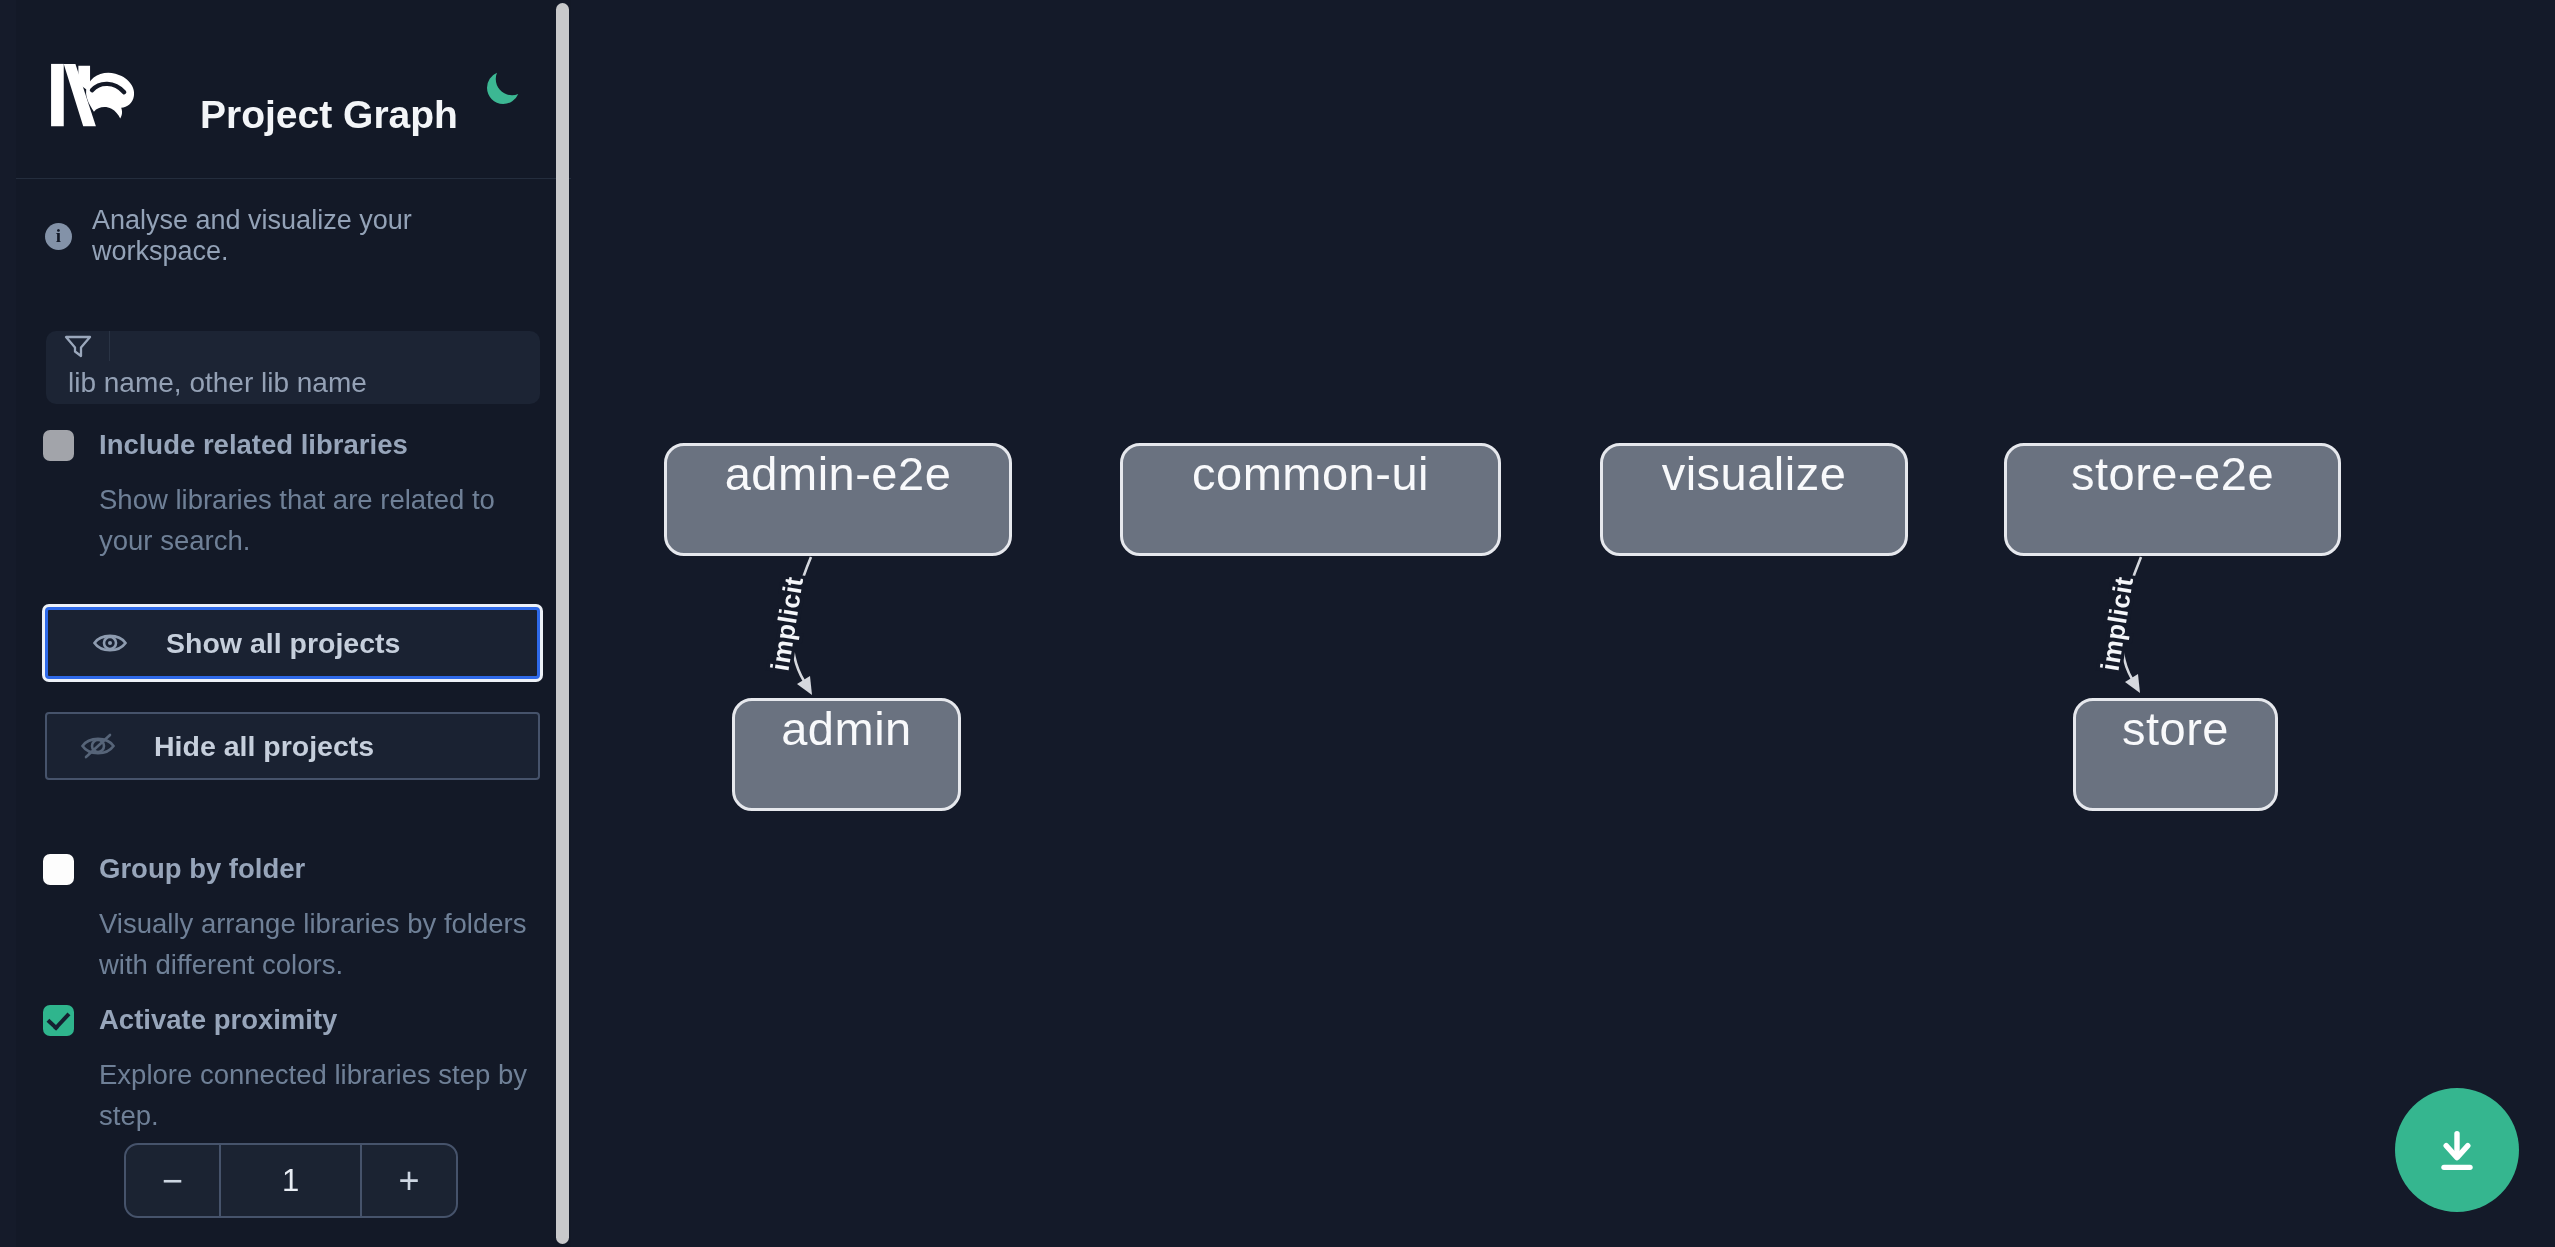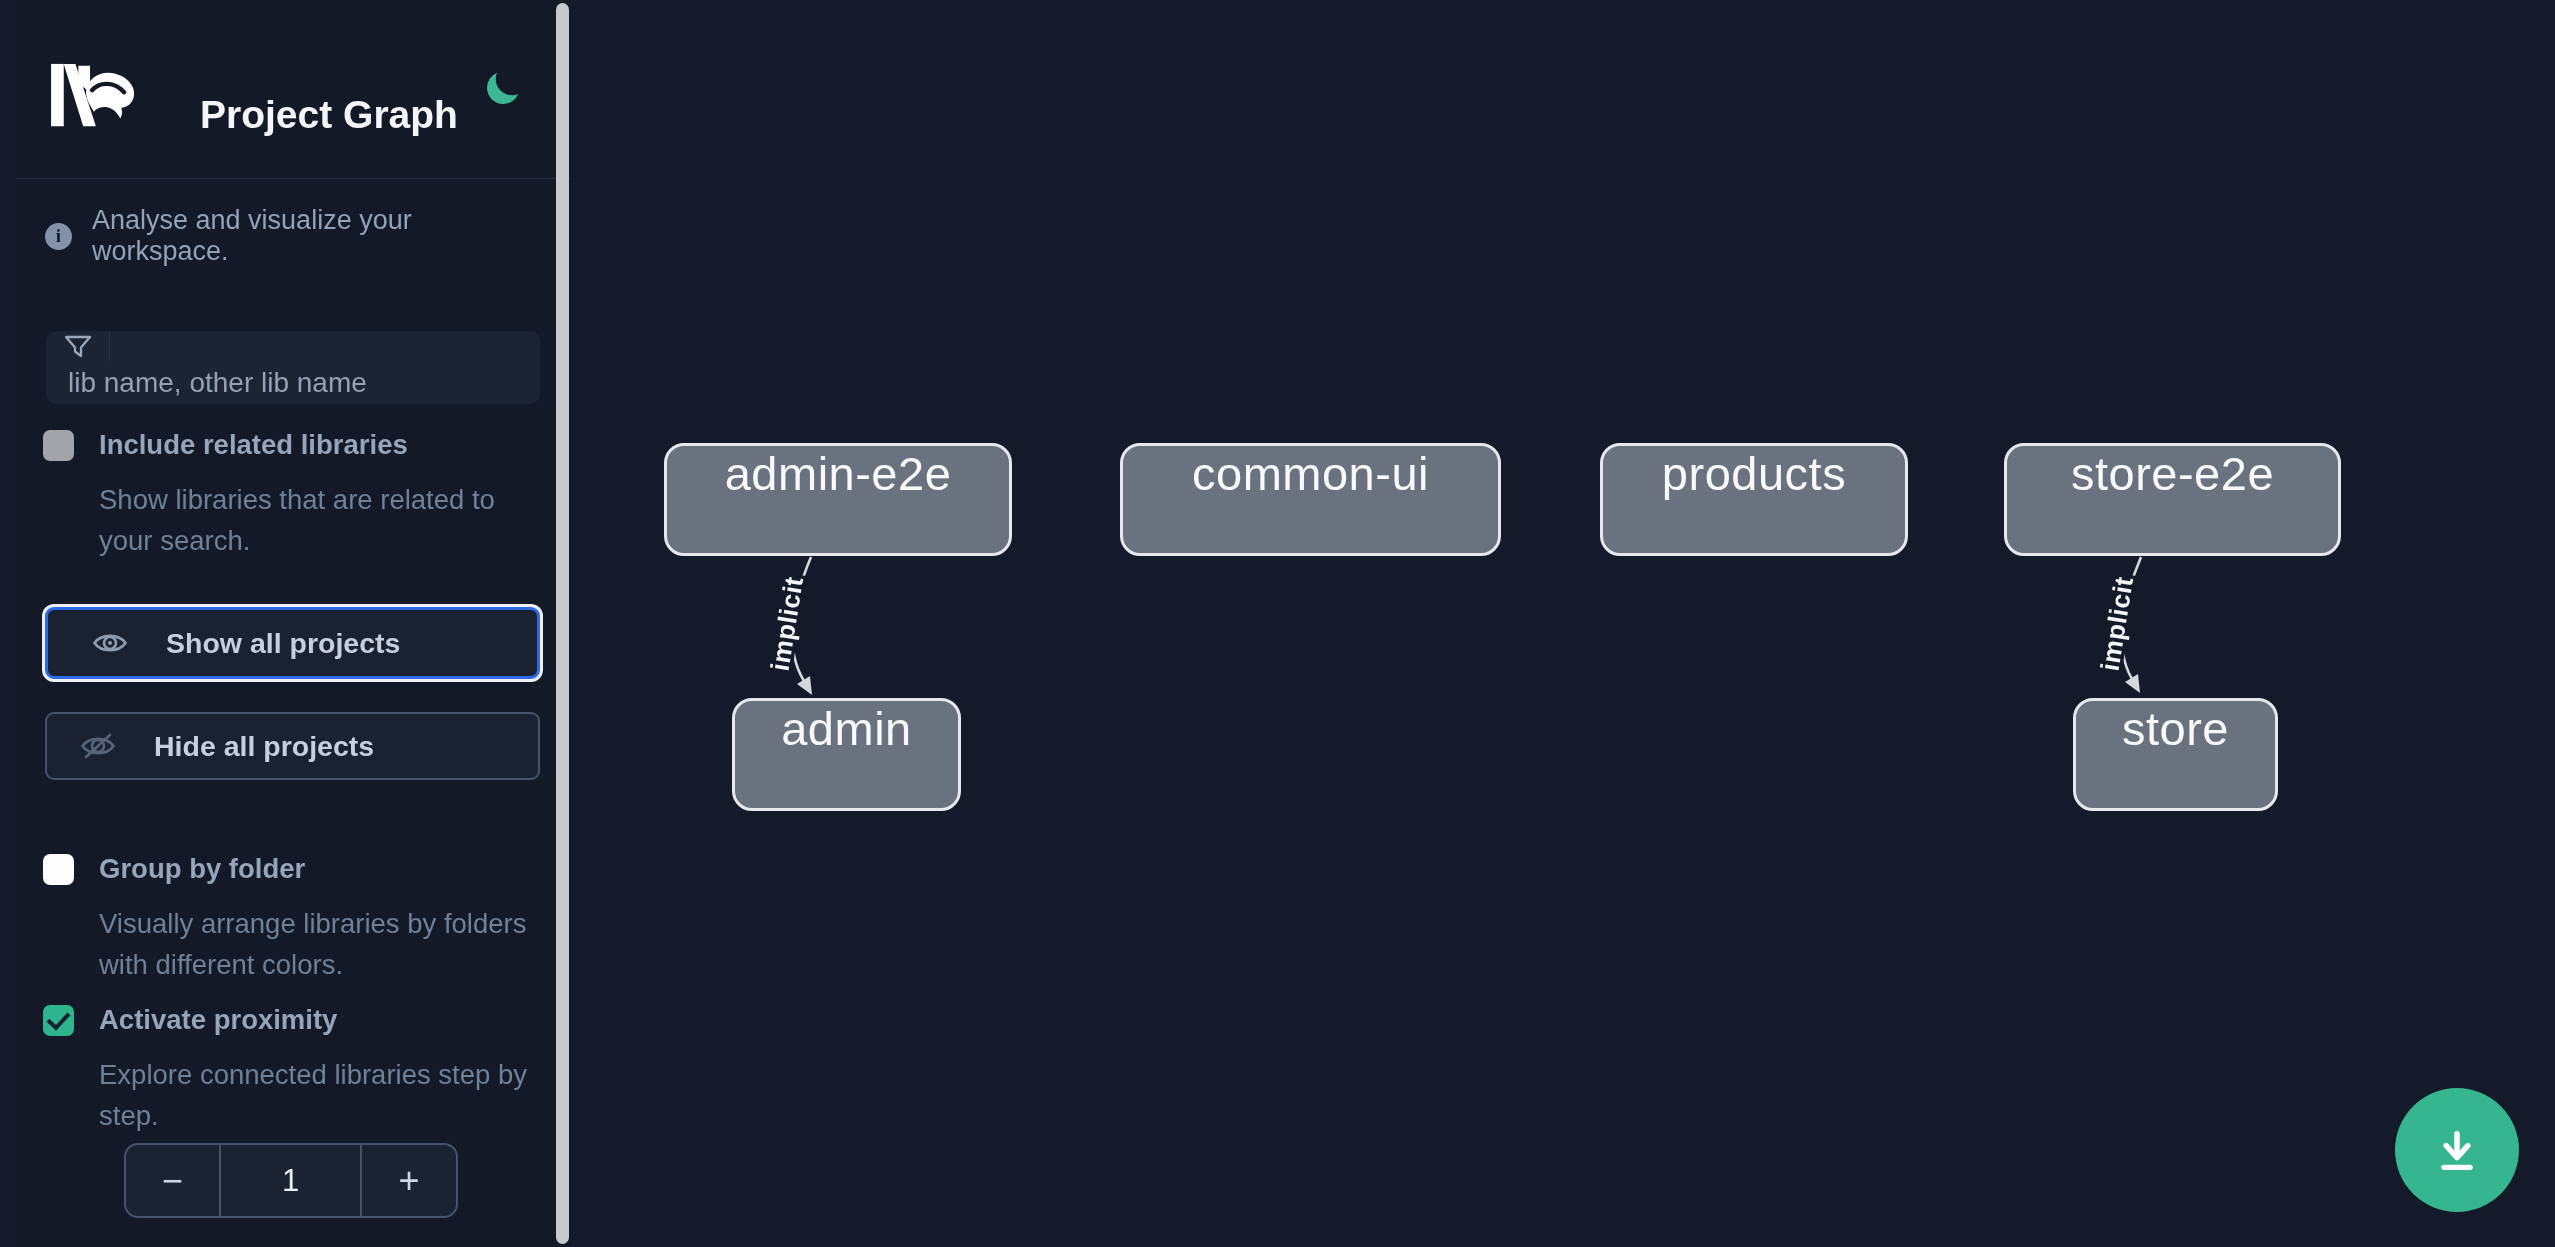--- a/index.html
+++ b/index.html
@@ -31,21 +31,21 @@
   .cb{width:31px;height:31px;border-radius:7px;flex:none;margin-top:3px;border:none;padding:0;cursor:pointer;}
   .cb-muted{background:#a2a4aa;}
   .cb-white{background:#fdfdfd;}
   .cb-checked{background:#2fb58d;position:relative;}
   .cb-checked::after{content:"";position:absolute;left:9px;top:3px;width:9px;height:17px;
                      border-right:4px solid #152031;border-bottom:4px solid #152031;transform:rotate(43deg);}
   .opt-label{font-size:27.5px;font-weight:700;color:#97a5ba;line-height:36px;}
   .opt-desc{font-size:27.5px;color:#6f8097;line-height:41px;margin-top:16px;}
 
   .sb-btn{position:absolute;left:29px;width:495px;display:flex;align-items:center;gap:38px;
-          padding:0 0 0 44px;box-sizing:border-box;border-radius:9px;cursor:pointer;
+          padding:0 0 0 44px;box-sizing:border-box;border-radius:4px;cursor:pointer;
           font-family:"Liberation Sans",sans-serif;font-weight:700;font-size:28.5px;color:#c6cfdc;background:#1a2232;}
   .sb-btn-focused{top:607px;height:72px;border:3px solid #2e69e8;box-shadow:0 0 0 3px #edf1f7;}
   .sb-btn-plain{top:712px;height:68px;border:2px solid #46536b;padding-left:33px;}
 
   .stepper{position:absolute;left:108px;top:1143px;width:334px;height:75px;border:2px solid #46536b;
            border-radius:14px;display:flex;box-sizing:border-box;background:#1b2332;overflow:hidden;}
   .step-btn{background:transparent;border:none;color:#cdd6e2;font-size:36px;cursor:pointer;
             display:flex;align-items:center;justify-content:center;font-family:"Liberation Sans",sans-serif;}
   .step-minus{width:95px;border-right:2px solid #46536b;}
   .step-plus{width:96px;border-left:2px solid #46536b;}
@@ -173,21 +173,21 @@
   </svg>
 
   <div class="layer" id="nodes-layer">
       <div class="node" style="left: 664px; top: 443px; width: 348px; height: 113px;">
     <span class="node-label">admin-e2e</span>
   </div>
       <div class="node" style="left: 1120px; top: 443px; width: 381px; height: 113px;">
     <span class="node-label">common-ui</span>
   </div>
       <div class="node" style="left: 1600px; top: 443px; width: 308px; height: 113px;">
-    <span class="node-label">products</span>
+    <span class="node-label">visualize</span>
   </div>
       <div class="node" style="left: 2004px; top: 443px; width: 337px; height: 113px;">
     <span class="node-label">store-e2e</span>
   </div>
       <div class="node" style="left: 732px; top: 698px; width: 229px; height: 113px;">
     <span class="node-label">admin</span>
   </div>
       <div class="node" style="left: 2073px; top: 698px; width: 205px; height: 113px;">
     <span class="node-label">store</span>
   </div>

